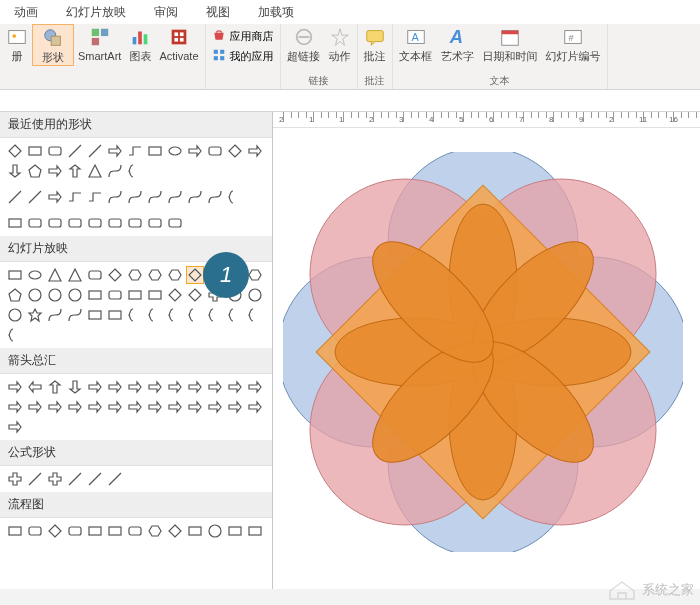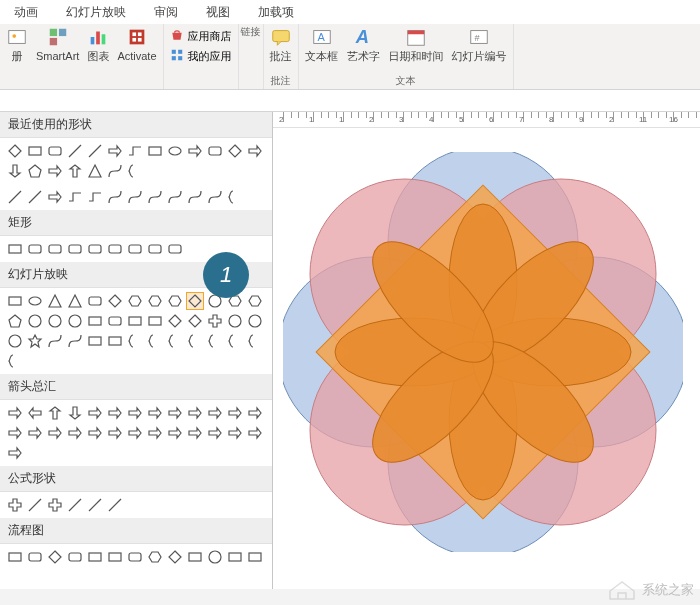--- a/index.html
+++ b/index.html
@@ -73,20 +73,29 @@
     <div class="rgroup-row">
       <div class="rbtn small">
         <span class="icon">
             <svg viewBox="0 0 24 24">
               <rect x="3" y="5" width="18" height="14" fill="#fff" stroke="#888"></rect>
               <circle cx="9" cy="11" r="2" fill="#f5a623"></circle>
             </svg>
           </span>
         <span class="lbl">册</span>
       </div>
+      <div class="rbtn active">
+        <span class="icon">
+            <svg viewBox="0 0 24 24">
+              <circle cx="9" cy="9" r="6" fill="#9bb4d8" stroke="#5a7aa8"></circle>
+              <rect x="10" y="10" width="10" height="10" fill="#d8c49b" stroke="#a88f5a"></rect>
+            </svg>
+          </span>
+        <span class="lbl">形状</span>
+      </div>
       <div class="rbtn">
         <span class="icon">
             <svg viewBox="0 0 24 24">
               <rect x="3" y="3" width="8" height="8" fill="#6fbf73"></rect>
               <rect x="13" y="3" width="8" height="8" fill="#6f9fbf"></rect>
               <rect x="3" y="13" width="8" height="8" fill="#bf6f6f"></rect>
             </svg>
           </span>
         <span class="lbl">SmartArt</span>
       </div>
@@ -128,20 +137,39 @@
               <rect x="3" y="3" width="7" height="7" fill="#4a90d9"></rect>
               <rect x="14" y="3" width="7" height="7" fill="#4a90d9"></rect>
               <rect x="3" y="14" width="7" height="7" fill="#4a90d9"></rect>
               <rect x="14" y="14" width="7" height="7" fill="#4a90d9"></rect>
             </svg></span>
         <span>我的应用</span>
       </div>
     </div>
   </div>
   <div class="rgroup">
+    <div class="rgroup-row">
+      <div class="rbtn">
+        <span class="icon">
+            <svg viewBox="0 0 24 24">
+              <circle cx="12" cy="12" r="8" fill="none" stroke="#bbb" stroke-width="2"></circle>
+              <path d="M6 12 L18 12" stroke="#bbb" stroke-width="2"></path>
+            </svg>
+          </span>
+        <span class="lbl">超链接</span>
+      </div>
+      <div class="rbtn small">
+        <span class="icon">
+            <svg viewBox="0 0 24 24">
+              <path d="M12 3 L14 10 L21 10 L15 14 L17 21 L12 17 L7 21 L9 14 L3 10 L10 10 Z" fill="none" stroke="#bbb"></path>
+            </svg>
+          </span>
+        <span class="lbl">动作</span>
+      </div>
+    </div>
     <div class="grp-label">链接</div>
   </div>
   <div class="rgroup">
     <div class="rgroup-row">
       <div class="rbtn small">
         <span class="icon">
             <svg viewBox="0 0 24 24">
               <rect x="3" y="5" width="18" height="12" rx="2" fill="#f5d76e" stroke="#c9a227"></rect>
               <path d="M8 17 L8 21 L12 17" fill="#f5d76e" stroke="#c9a227"></path>
             </svg>
@@ -358,21 +386,20 @@
           <svg viewBox="0 0 16 16">
             <path d="M2 14 C2 2 14 14 14 2" fill="none"></path>
           </svg>
         </div>
         <div class="shape-cell">
           <svg viewBox="0 0 16 16">
             <path d="M6 2 C3 2 3 7 2 8 C3 9 3 14 6 14" fill="none"></path>
           </svg>
         </div>
       </div>
-      <div class="section-header">矩形</div>
       <div class="shape-grid">
         <div class="shape-cell">
           <svg viewBox="0 0 16 16">
             <rect x="2" y="4" width="12" height="8"></rect>
           </svg>
         </div>
         <div class="shape-cell">
           <svg viewBox="0 0 16 16">
             <rect x="2" y="4" width="12" height="8" rx="2"></rect>
           </svg>

